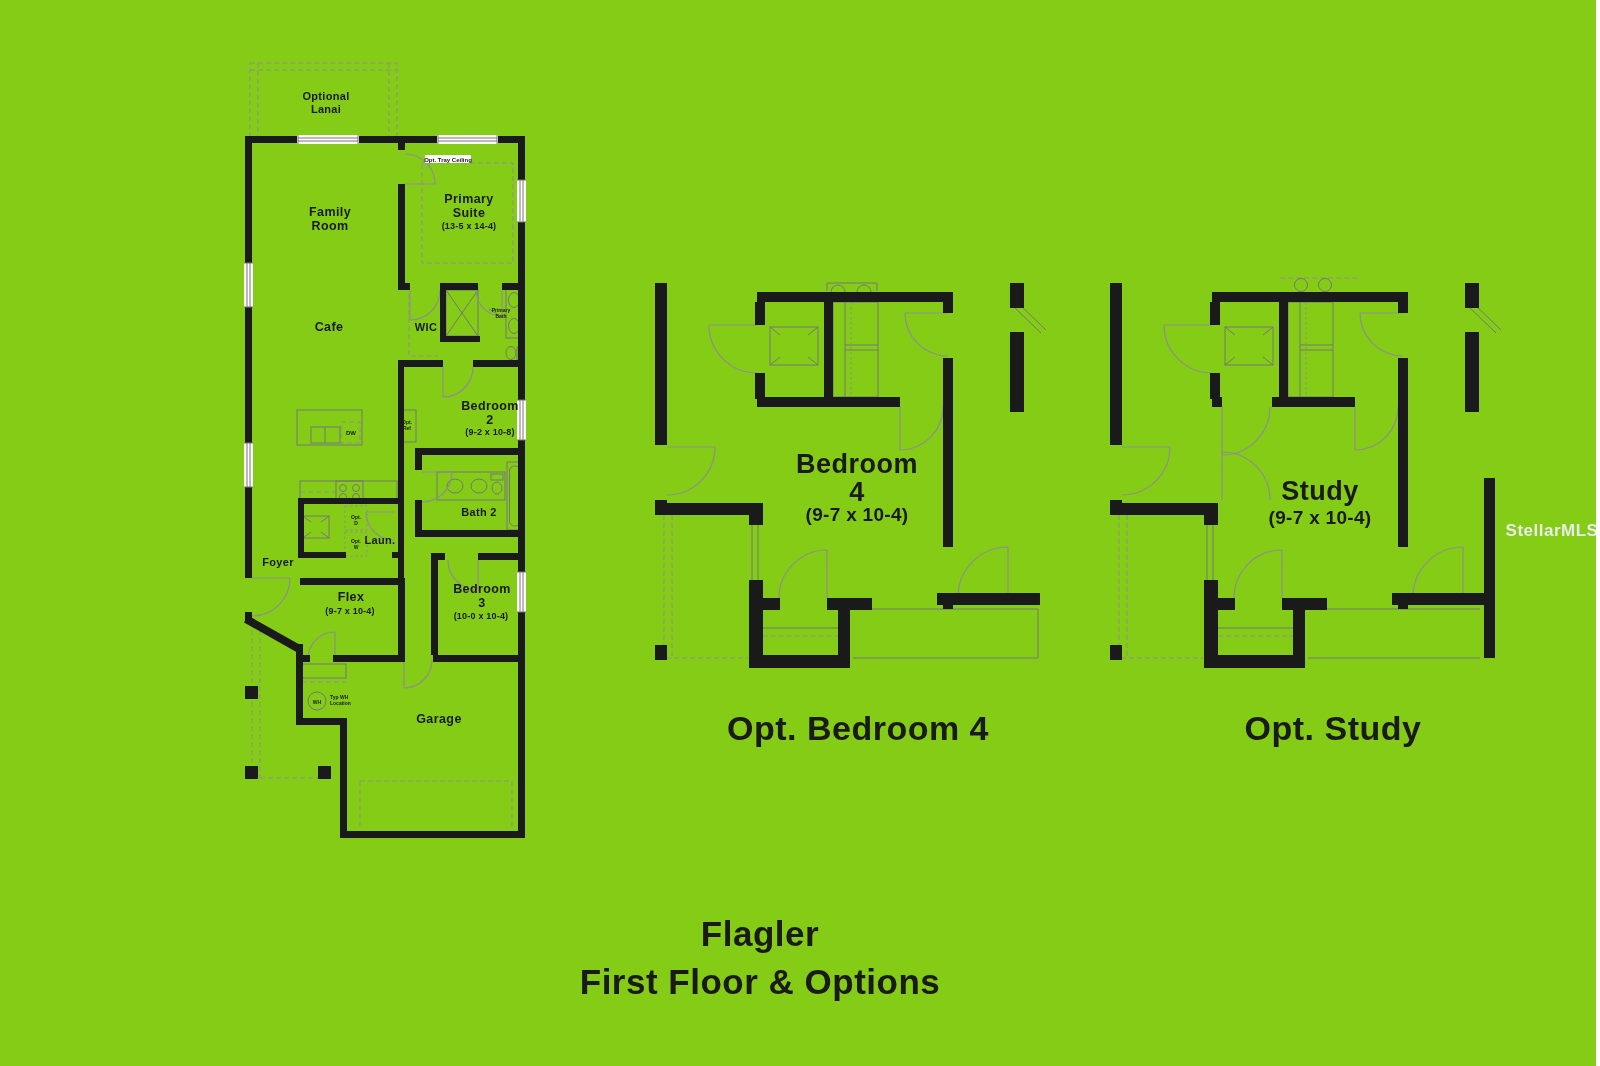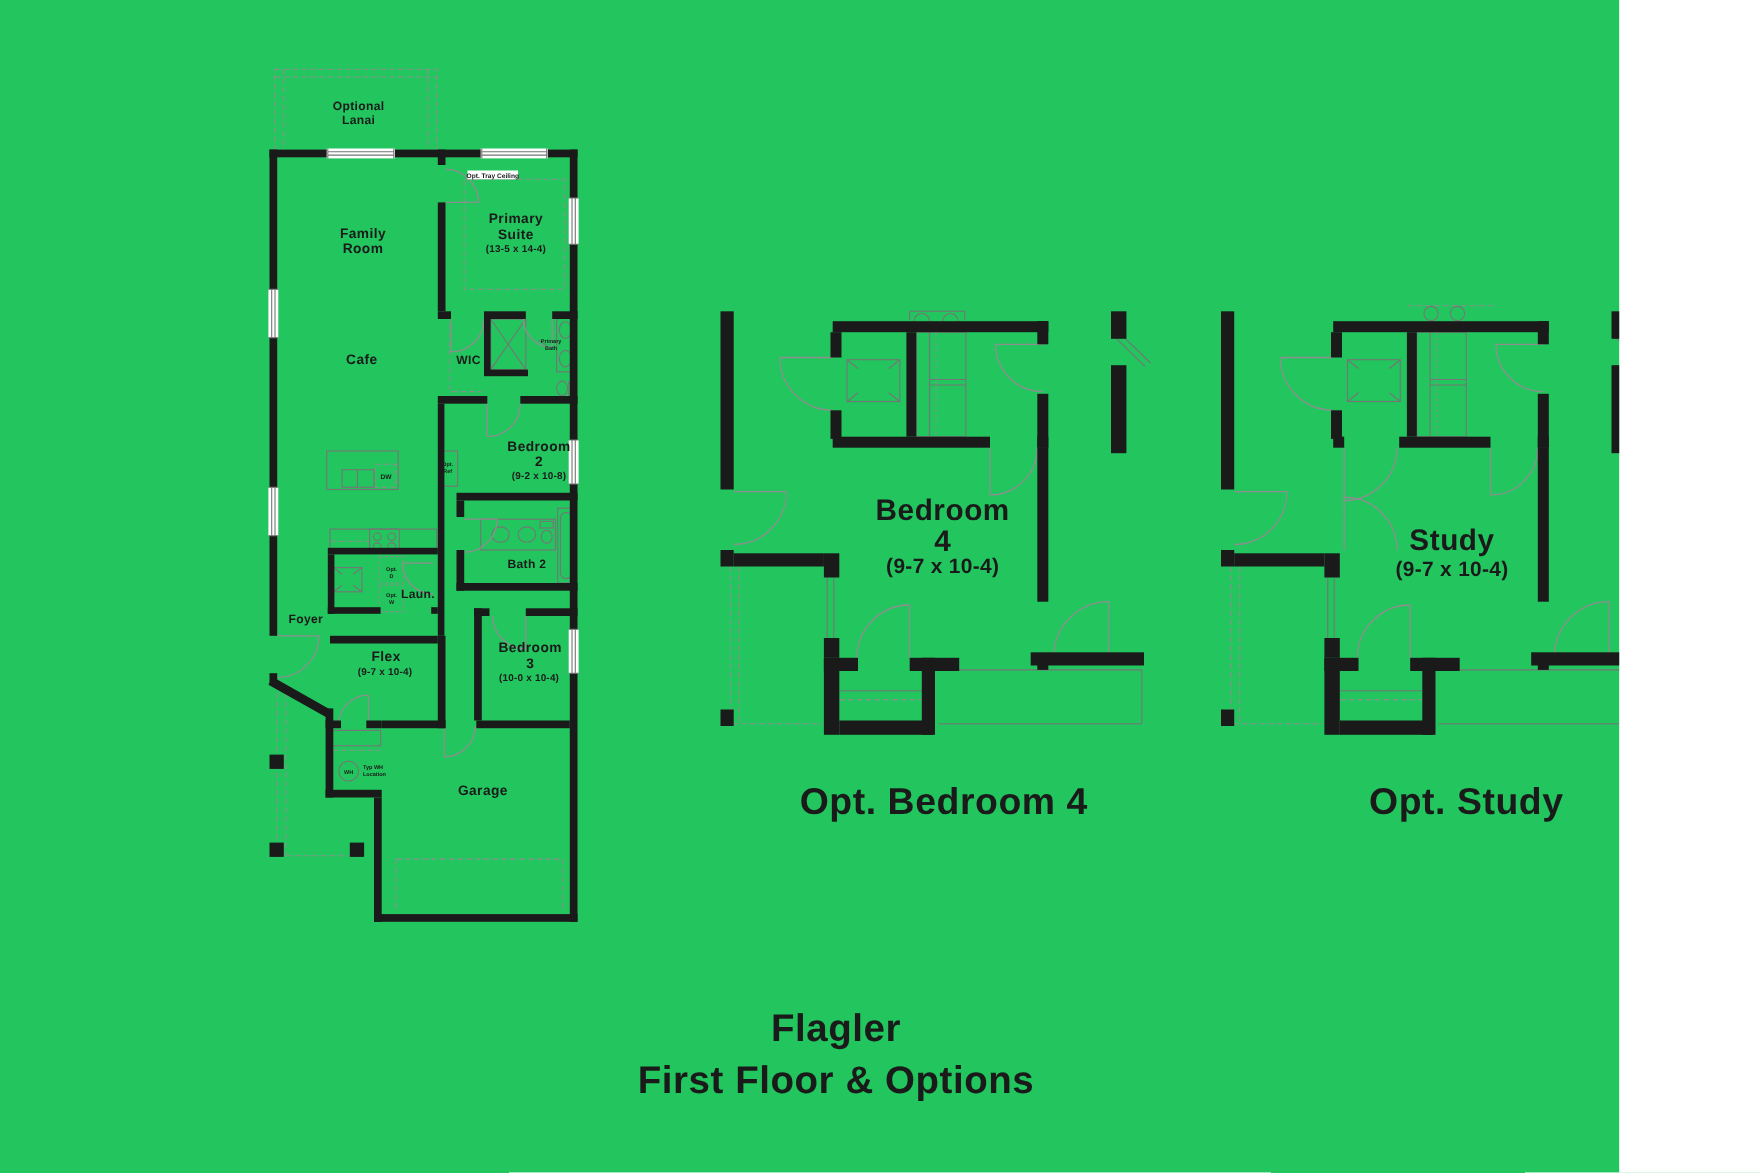--- a/index.html
+++ b/index.html
@@ -1,16 +1,16 @@
 <!DOCTYPE html>
 <html><head>
 <meta charset="utf-8">
 <style>
   html,body{margin:0;padding:0;background:#ffffff;}
-  #canvas{position:relative;width:1472px;height:1066px;background:#22c55e;overflow:hidden;}
+  #canvas{position:relative;width:1596px;height:1066px;background:#84cc16;overflow:hidden;}
   svg{position:absolute;left:0;top:0;}
   .w{fill:#1a1a1a;stroke:none;}
   .wln{stroke:#1a1a1a;stroke-width:8;fill:none;}
   .tl{stroke:#767676;stroke-width:1;fill:none;}
   .dsh{stroke:#8f8f8f;stroke-width:1;fill:none;stroke-dasharray:5 3;}
   .dsh2{stroke:#8f8f8f;stroke-width:1;fill:none;stroke-dasharray:2.5 2.5;}
   .door{stroke:#8f8f8f;stroke-width:1.2;fill:none;}
   .winbg{fill:#ffffff;stroke:none;}
   text{font-family:"Liberation Sans","DejaVu Sans",sans-serif;fill:#1a1a1a;text-anchor:middle;font-weight:bold;}
   .room{font-size:12.5px;letter-spacing:.4px;}

